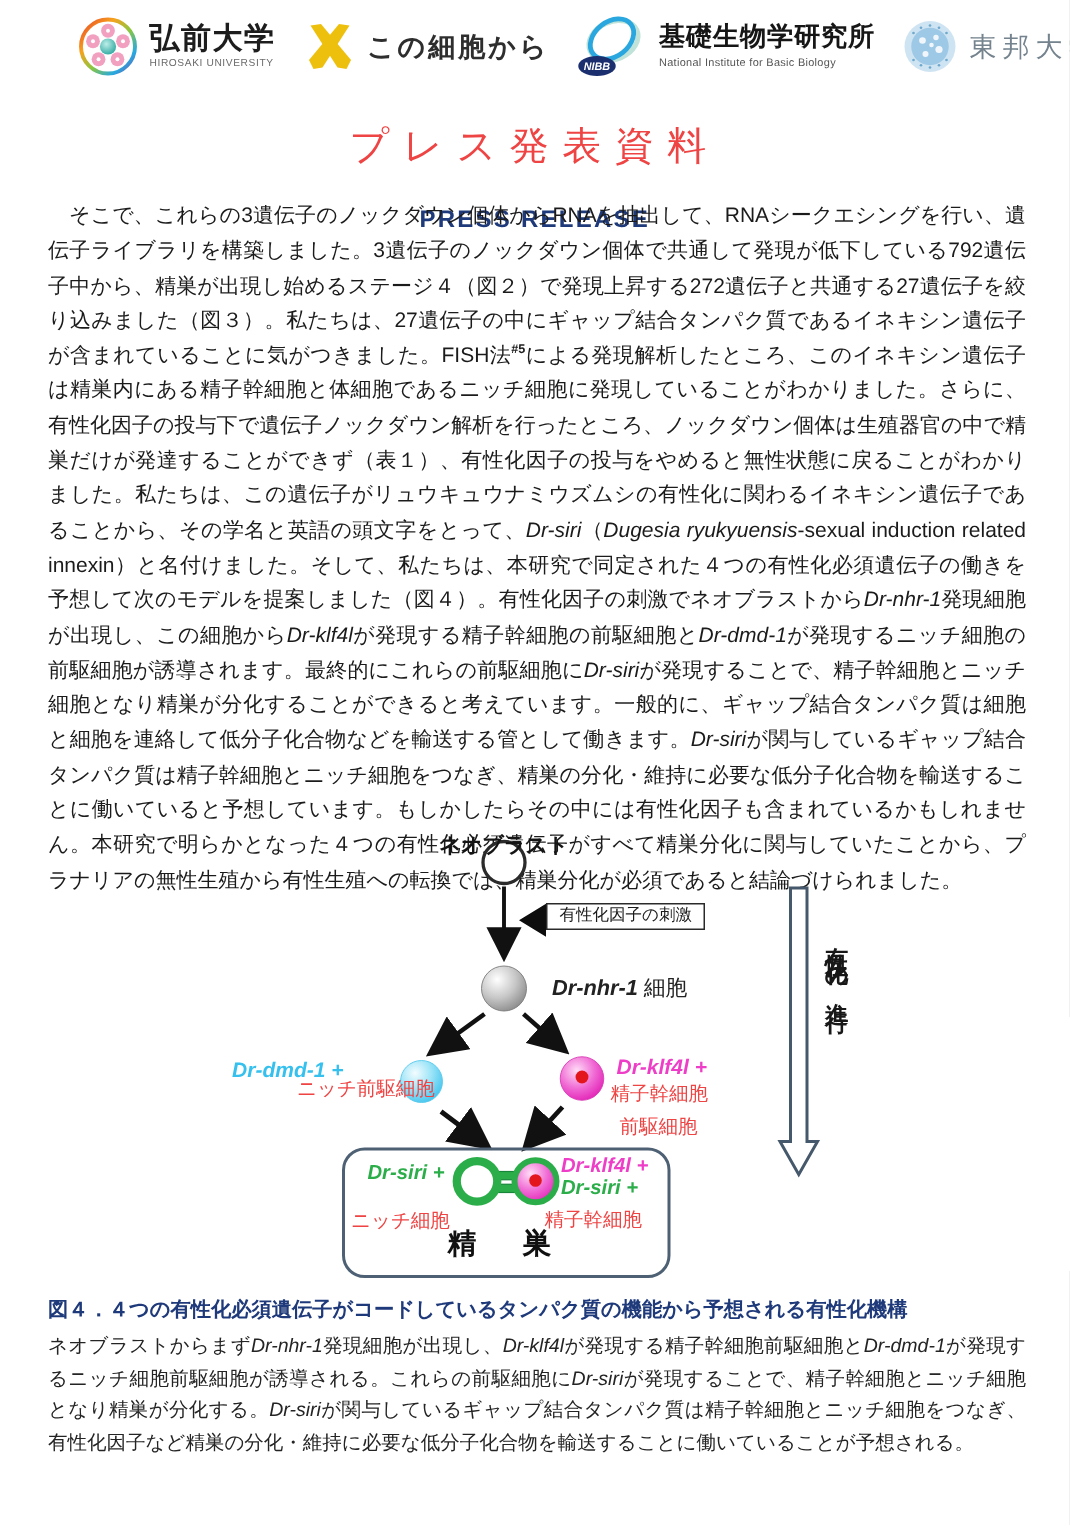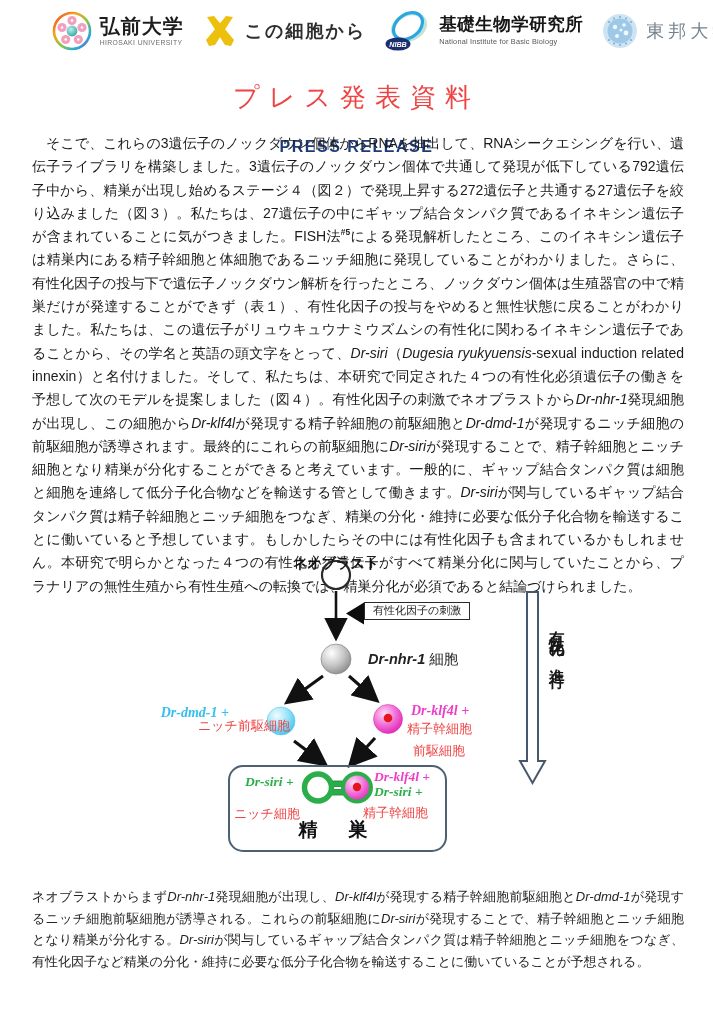--- a/index.html
+++ b/index.html
@@ -29,21 +29,21 @@
   .run-bi{font-style:italic;font-weight:bold;}
   sup.run-sup{font-size:.6em;font-weight:bold;vertical-align:super;line-height:0;}
   
   .diagram{position:absolute;top:545px;left:0;width:679px;height:319px;}
   .diagram svg{position:absolute;top:0;left:0;}
   .dlabel{position:absolute;white-space:nowrap;line-height:1.15;}
   .lbl-neo{left:336px;top:10px;transform:translateX(-50%);font-size:14px;font-weight:bold;color:#141414;}
   .stim-box{left:364px;top:57px;border:1.5px solid #2a2a2a;background:#fff;padding:1px 8px 2px;
     font-size:11px;color:#1a1a1a;}
   .lbl-nhr{left:368px;top:106px;font-size:14.5px;color:#222;}
-  .gene{font-style:italic;font-weight:bold;font-size:14px;font-family:Liberation Serif, serif;}
+  .gene{font-style:italic;font-weight:bold;font-size:14px;}
   .lbl-dmd{right:450px;top:160px;color:#35c0ee;}
   .lbl-klf{left:411px;top:158px;color:#ee3ec8;}
   .cell-sub{font-size:13px;color:#ef4444;}
   .lbl-dmdcell{left:198px;top:174px;}
   .lbl-klfcell1{left:407px;top:177px;}
   .lbl-klfcell2{left:413px;top:199px;}
   .testis-box{position:absolute;left:228px;top:220px;width:215px;height:83px;
     border:2px solid #4e6174;border-radius:15px;background:transparent;}
   .lbl-siri-l{left:245px;top:229px;color:#2bae4a;font-size:13.5px;}
   .lbl-klf-r{left:374px;top:224px;color:#ee3ec8;font-size:13.5px;}
@@ -227,15 +227,16 @@
     <div class="dlabel gene lbl-siri-l">Dr-siri +</div>
     <div class="dlabel gene lbl-klf-r">Dr-klf4l +</div>
     <div class="dlabel gene lbl-siri-r">Dr-siri +</div>
     <div class="dlabel cell-sub lbl-niche">ニッチ細胞</div>
     <div class="dlabel cell-sub lbl-ssc">精子幹細胞</div>
     <div class="dlabel lbl-testis">精　巣</div>
 
     <div class="dlabel lbl-progress">有性化の進行</div>
   </div>
 
+  <div class="cap-title">図４．４つの有性化必須遺伝子がコードしているタンパク質の機能から予想される有性化機構</div>
   <div class="cap-body"><span>ネオブラストからまず</span><span class="run-i">Dr-nhr-1</span><span>発現細胞が出現し、</span><span class="run-i">Dr-klf4l</span><span>が発現する精子幹細胞前駆細胞と</span><span class="run-i">Dr-dmd-1</span><span>が発現するニッチ細胞前駆細胞が誘導される。これらの前駆細胞に</span><span class="run-i">Dr-siri</span><span>が発現することで、精子幹細胞とニッチ細胞となり精巣が分化する。</span><span class="run-i">Dr-siri</span><span>が関与しているギャップ結合タンパク質は精子幹細胞とニッチ細胞をつなぎ、有性化因子など精巣の分化・維持に必要な低分子化合物を輸送することに働いていることが予想される。</span></div>
 
 </div>
 
 </body></html>

